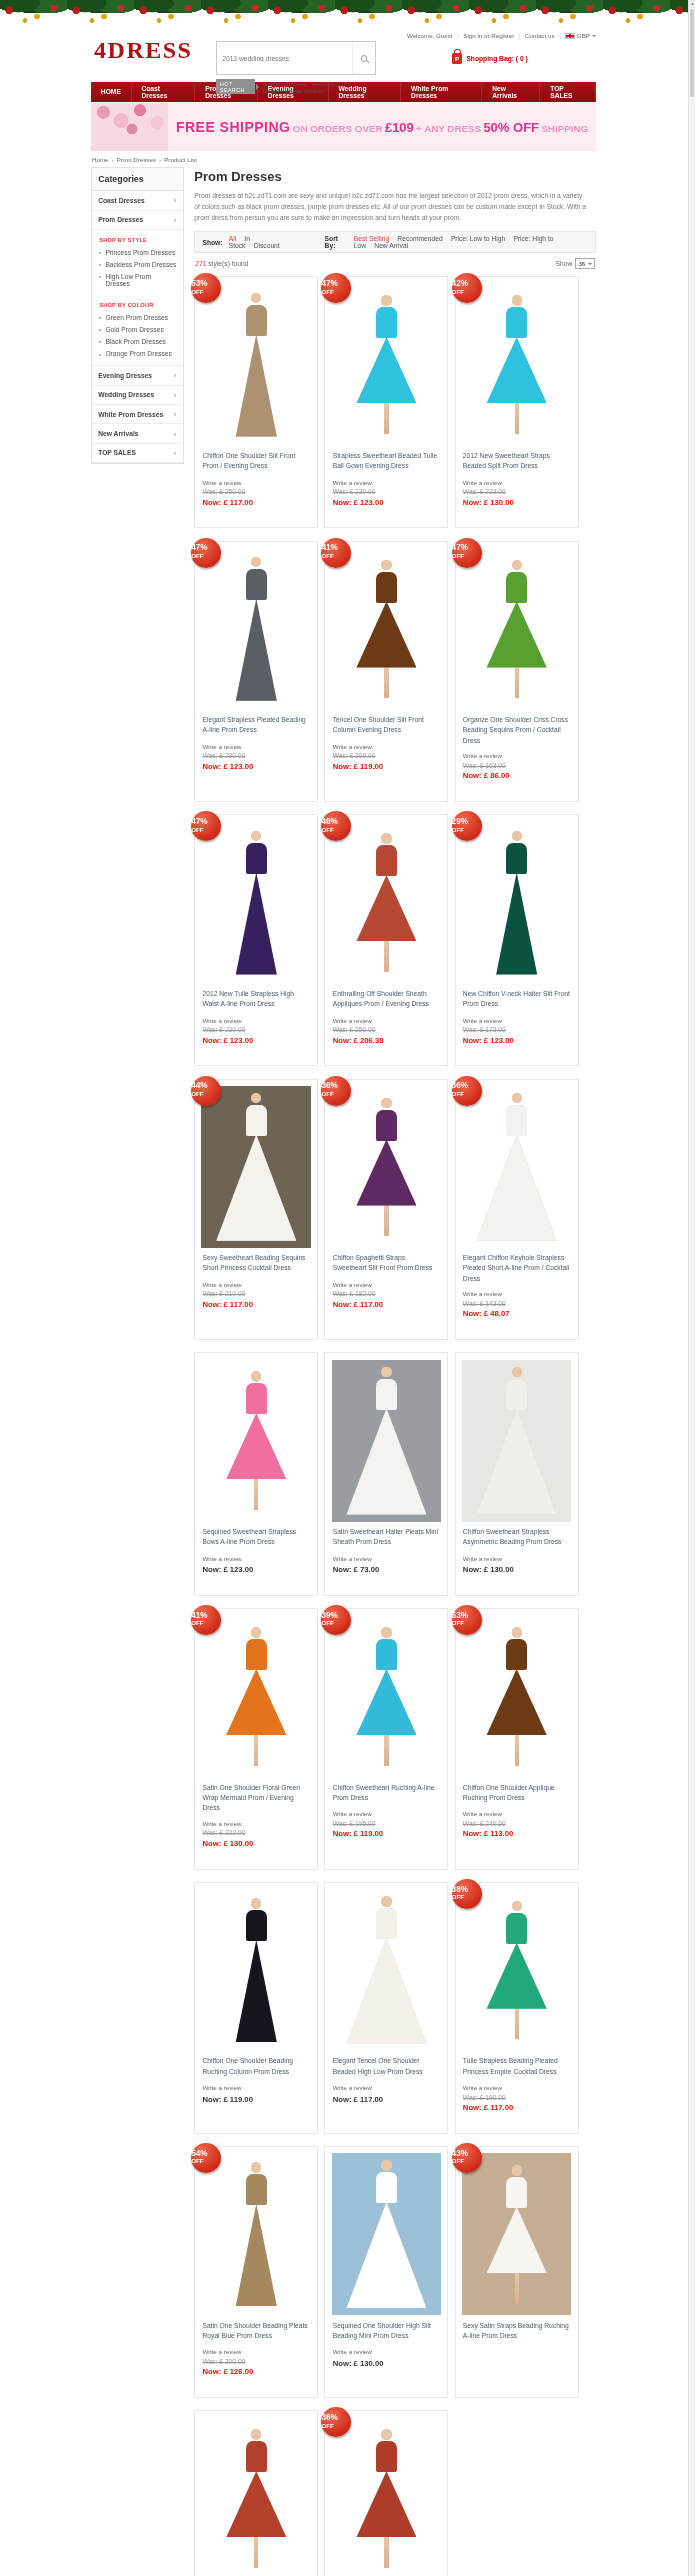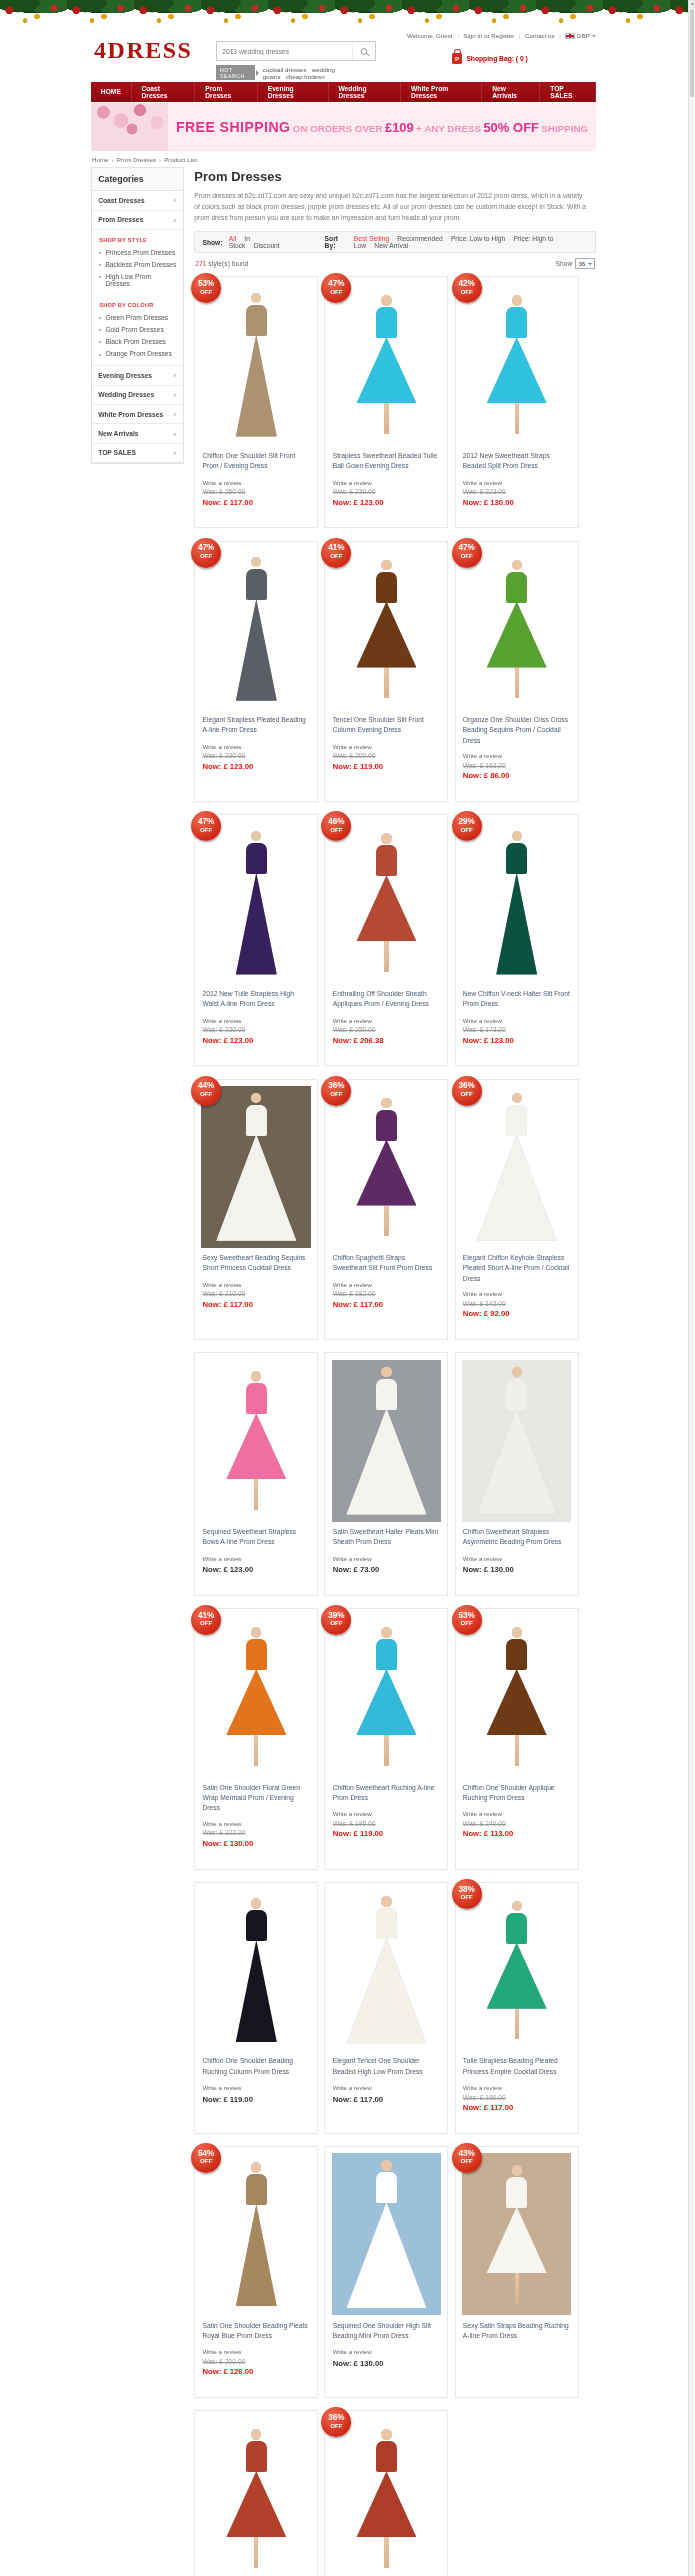--- a/index.html
+++ b/index.html
@@ -36,21 +36,21 @@
   .flag { display: inline-block; width: 9.3px; height: 6.2px; margin-right: 2.1px; vertical-align: -0.5px;
     background:
       linear-gradient(#cc142b,#cc142b) 50% 0/2.1px 100% no-repeat,
       linear-gradient(#cc142b,#cc142b) 0 50%/100% 2.1px no-repeat,
       linear-gradient(#fff,#fff) 50% 0/3.6px 100% no-repeat,
       linear-gradient(#fff,#fff) 0 50%/100% 3.6px no-repeat,
       #012169; border: 0.5px solid #bbb; }
   .caret { display:inline-block; width:0; height:0; border-left:2.1px solid transparent; border-right:2.1px solid transparent; border-top:2.6px solid #888; margin-left:2.1px; }
 
   .search-wrap { position: absolute; left: 125px; top: 13.4px; width: 160px; }
-  .search-box { display: flex; border: 0.5px solid #c9c9c9; height: 20px; background: #fff; }
+  .search-box { display: flex; border: 0.5px solid #c9c9c9; height: 34px; background: #fff; }
   .search-box input { flex: 1; border: 0; outline: none; padding: 0 5.2px; font-size: 6.7px; color: #777; font-family: inherit; }
   .search-btn { width: 23px; background: #fff; border: 0; border-left: 0.5px solid #eee; cursor: pointer; position: relative; }
   .mag { display:block; width: 6.7px; height: 6.7px; border: 1px solid #9a9a9a; border-radius: 50%; margin: 0 auto; position: relative; }
   .mag::after { content:""; position:absolute; width:3.6px; height:1px; background:#9a9a9a; transform: rotate(45deg); right:-3.1px; bottom:-1.5px; }
   .hot-row { margin-top: 4.1px; font-size: 6.2px; color: #555; display: flex; align-items: center; }
   .hot-tag { background: #8f8f8f; color: #fff; font-size: 5.2px; padding: 1.5px 4.1px; position: relative; margin-right: 7.2px; letter-spacing: 0.5px; }
   .hot-tag::after { content:""; position:absolute; right:-3.1px; top:50%; margin-top:-3.1px; border-top:3.1px solid transparent; border-bottom:3.1px solid transparent; border-left:3.1px solid #8f8f8f; }
   .hot-row a { color: #555; margin-right: 5.2px; }
 
   .bag { position: absolute; left: 361px; top: 25px; font-size: 6.7px; font-weight: bold; color: #c00; display: flex; align-items: center; }
@@ -111,21 +111,21 @@
   .results-row { display: flex; justify-content: space-between; align-items: center; font-size: 6.7px; color: #666; margin: 2.1px 1px 7.2px; }
   .res-count { color: #e4393c; }
   .per-page { display: flex; align-items: center; gap: 3.1px; }
   .select-box { border: 0.5px solid #aaa; padding: 1px 2.1px; font-size: 6.2px; color: #333; display: inline-flex; align-items: center; gap: 2.6px; background: #fff; cursor: pointer; }
   .select-box .sb-caret { width:0;height:0;border-left:2.1px solid transparent;border-right:2.1px solid transparent;border-top:2.6px solid #4a78b5; }
 
   
   .grid { display: grid; grid-template-columns: repeat(3, 124px); column-gap: 6.2px; row-gap: 12.4px; }
   .card { border: 0.5px solid #e8e8e8; position: relative; background: #fff; padding-bottom: 20.6px; min-height: 240px; }
   .badge { position: absolute; top: -4.1px; left: -4.1px; width: 30px; height: 30px; border-radius: 50%; z-index: 2;
-    background: radial-gradient(circle at 35% 28%, #ef6a50, #cf2a17 70%); color: #fff; text-align: center;
+    background: radial-gradient(circle at 35% 28%, #ef6a50, #cf2a17 70%); color: #fff; text-align: left;
     box-shadow: 0.5px 1.5px 2.1px rgba(0,0,0,.35); }
   .badge-pct { font-size: 8.2px; font-weight: bold; margin-top: 5.7px; }
   .badge-off { font-size: 6.2px; font-weight: bold; margin-top: -0.5px; }
   .img-area { height: 162px; margin: 6.2px 6.2px 0; display: flex; align-items: center; justify-content: center; cursor: pointer; }
   .figure { display: flex; flex-direction: column; align-items: center; filter: drop-shadow(0 0 0.5px #c9c9c9); }
   .head { width: 10.3px; height: 10.3px; border-radius: 50%; background: #e9c6a5; margin-bottom: 1.5px; }
   .bodice { width: 21.6px; height: 31px; background: var(--c, #ccc); border-radius: 7.2px 7.2px 2.1px 2.1px; }
   .skirt { background: var(--c, #ccc); clip-path: polygon(50% 0, 0 100%, 100% 100%); margin-top: -1px; }
   .figure[data-shape="long"] .skirt { width: 41px; height: 102px; }
   .figure[data-shape="short"] .skirt { width: 60px; height: 66px; }
@@ -504,21 +504,21 @@
     <div class="img-area" style="background: rgb(255, 255, 255);">
       <div class="figure" data-shape="gown" style="--c: #f3f2ee;">
         <div class="head"></div>
         <div class="bodice"></div>
         <div class="skirt"></div>
       </div>
     </div>
     <div class="p-title">Elegant Chiffon Keyhole Strapless Pleated Short A-line Prom / Cocktail Dress</div>
     <a class="p-review" href="#">Write a review</a>
     <div class="p-was">Was: £ 143.00</div>
-    <div class="p-now">Now: £ 92.00</div>
+    <div class="p-now">Now: £ 48.07</div>
   </div>
           <div class="card">
     
     <div class="img-area" style="background: rgb(255, 255, 255);">
       <div class="figure" data-shape="short" style="--c: #ee6fa0;">
         <div class="head"></div>
         <div class="bodice"></div>
         <div class="skirt"></div>
       </div>
     </div>

